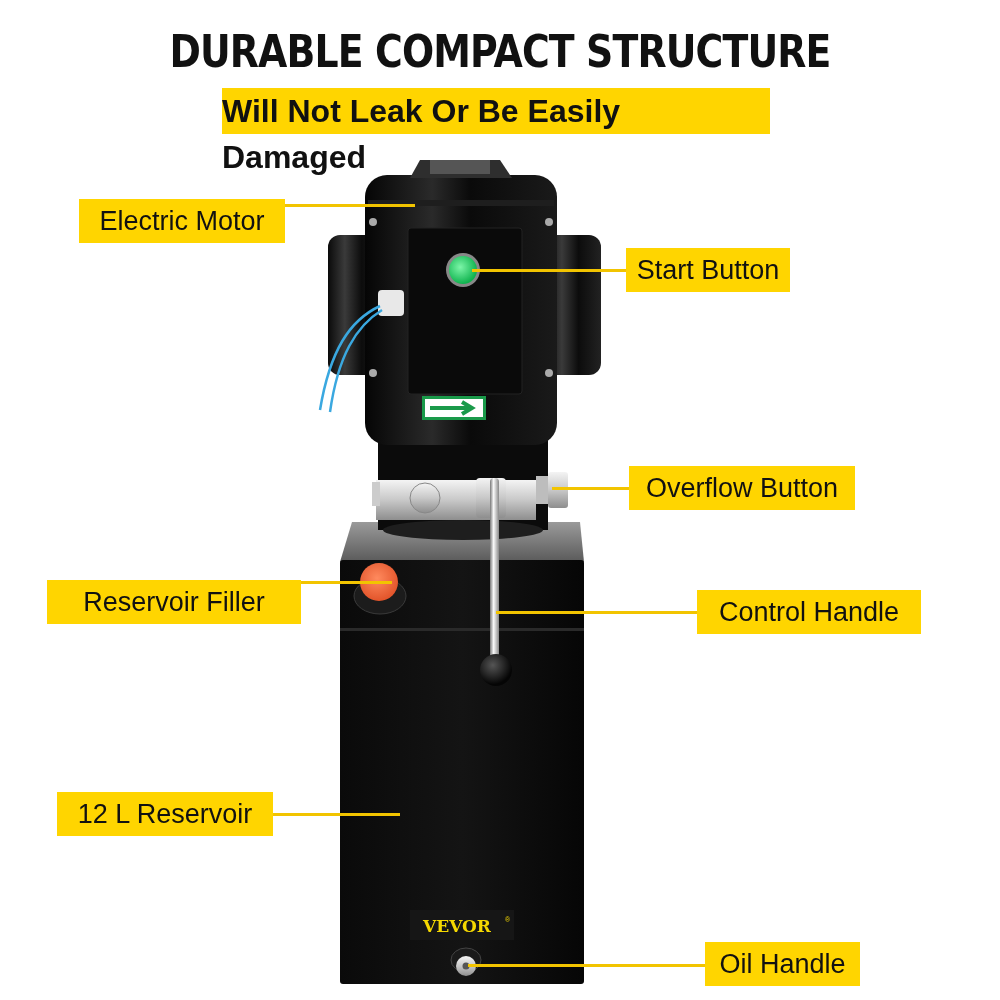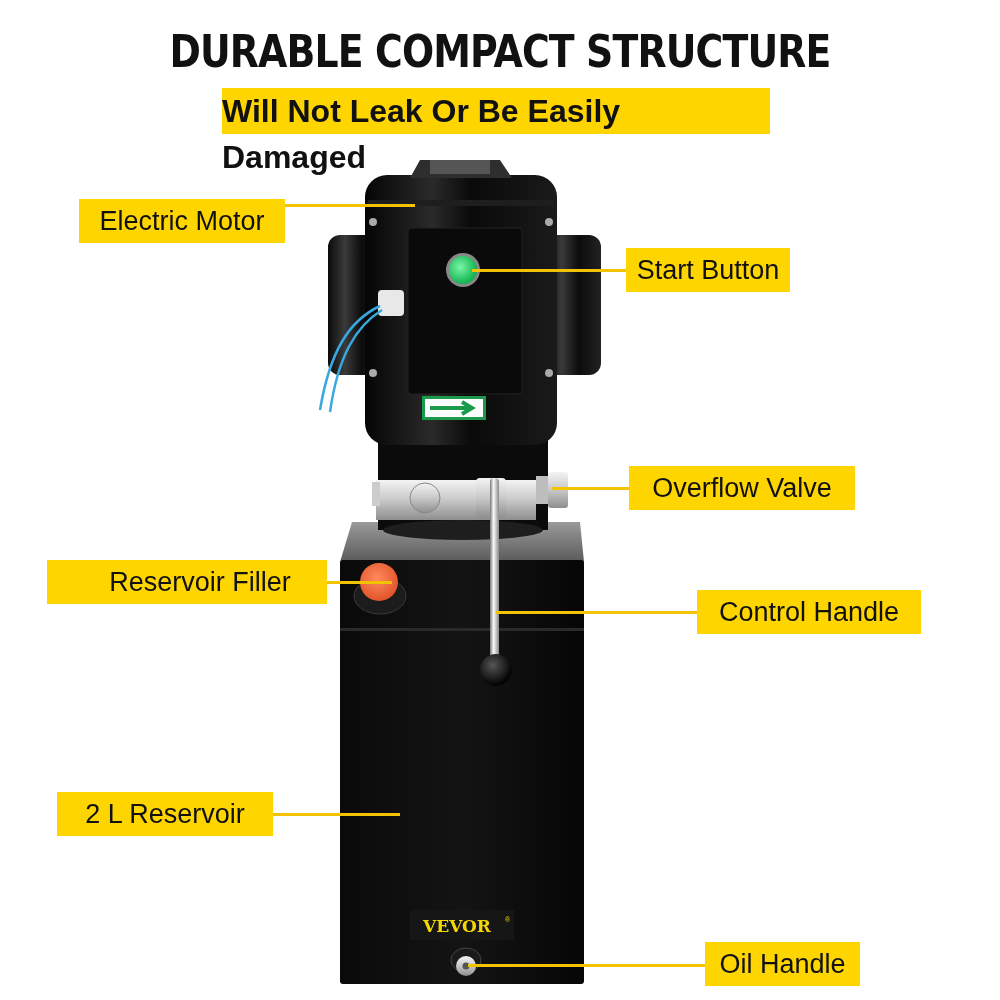--- a/index.html
+++ b/index.html
@@ -139,17 +139,17 @@
 <div class="leader" style="left:282px; top:204px; width:133px;"></div>
 <div class="leader" style="left:472px; top:269px; width:154px;"></div>
 <div class="leader" style="left:552px; top:487px; width:77px;"></div>
 <div class="leader" style="left:262px; top:581px; width:130px;"></div>
 <div class="leader" style="left:496px; top:611px; width:201px;"></div>
 <div class="leader" style="left:273px; top:813px; width:127px;"></div>
 <div class="leader" style="left:468px; top:964px; width:237px;"></div>
 
 <div class="label" style="left:79px; top:183px; width:206px;margin-top:16px;">Electric Motor</div>
 <div class="label" style="left:626px; top:248px; width:164px;">Start Button</div>
-<div class="label" style="left:629px; top:466px; width:226px;">Overflow Valve</div>
-<div class="label" style="left:47px; top:560px; width:254px;padding-left:26px;">Reservoir Filler</div>
+<div class="label" style="left:629px; top:466px; width:226px;">Overflow Button</div>
+<div class="label" style="left:47px; top:580px; width:254px;">Reservoir Filler</div>
 <div class="label" style="left:697px; top:590px; width:224px;text-align:center;">Control Handle</div>
-<div class="label" style="left:57px; top:792px; width:216px;">2 L Reservoir</div>
+<div class="label" style="left:57px; top:792px; width:216px;">12 L Reservoir</div>
 <div class="label" style="left:705px; top:942px; width:155px;">Oil Handle</div>
 
 </body></html>

